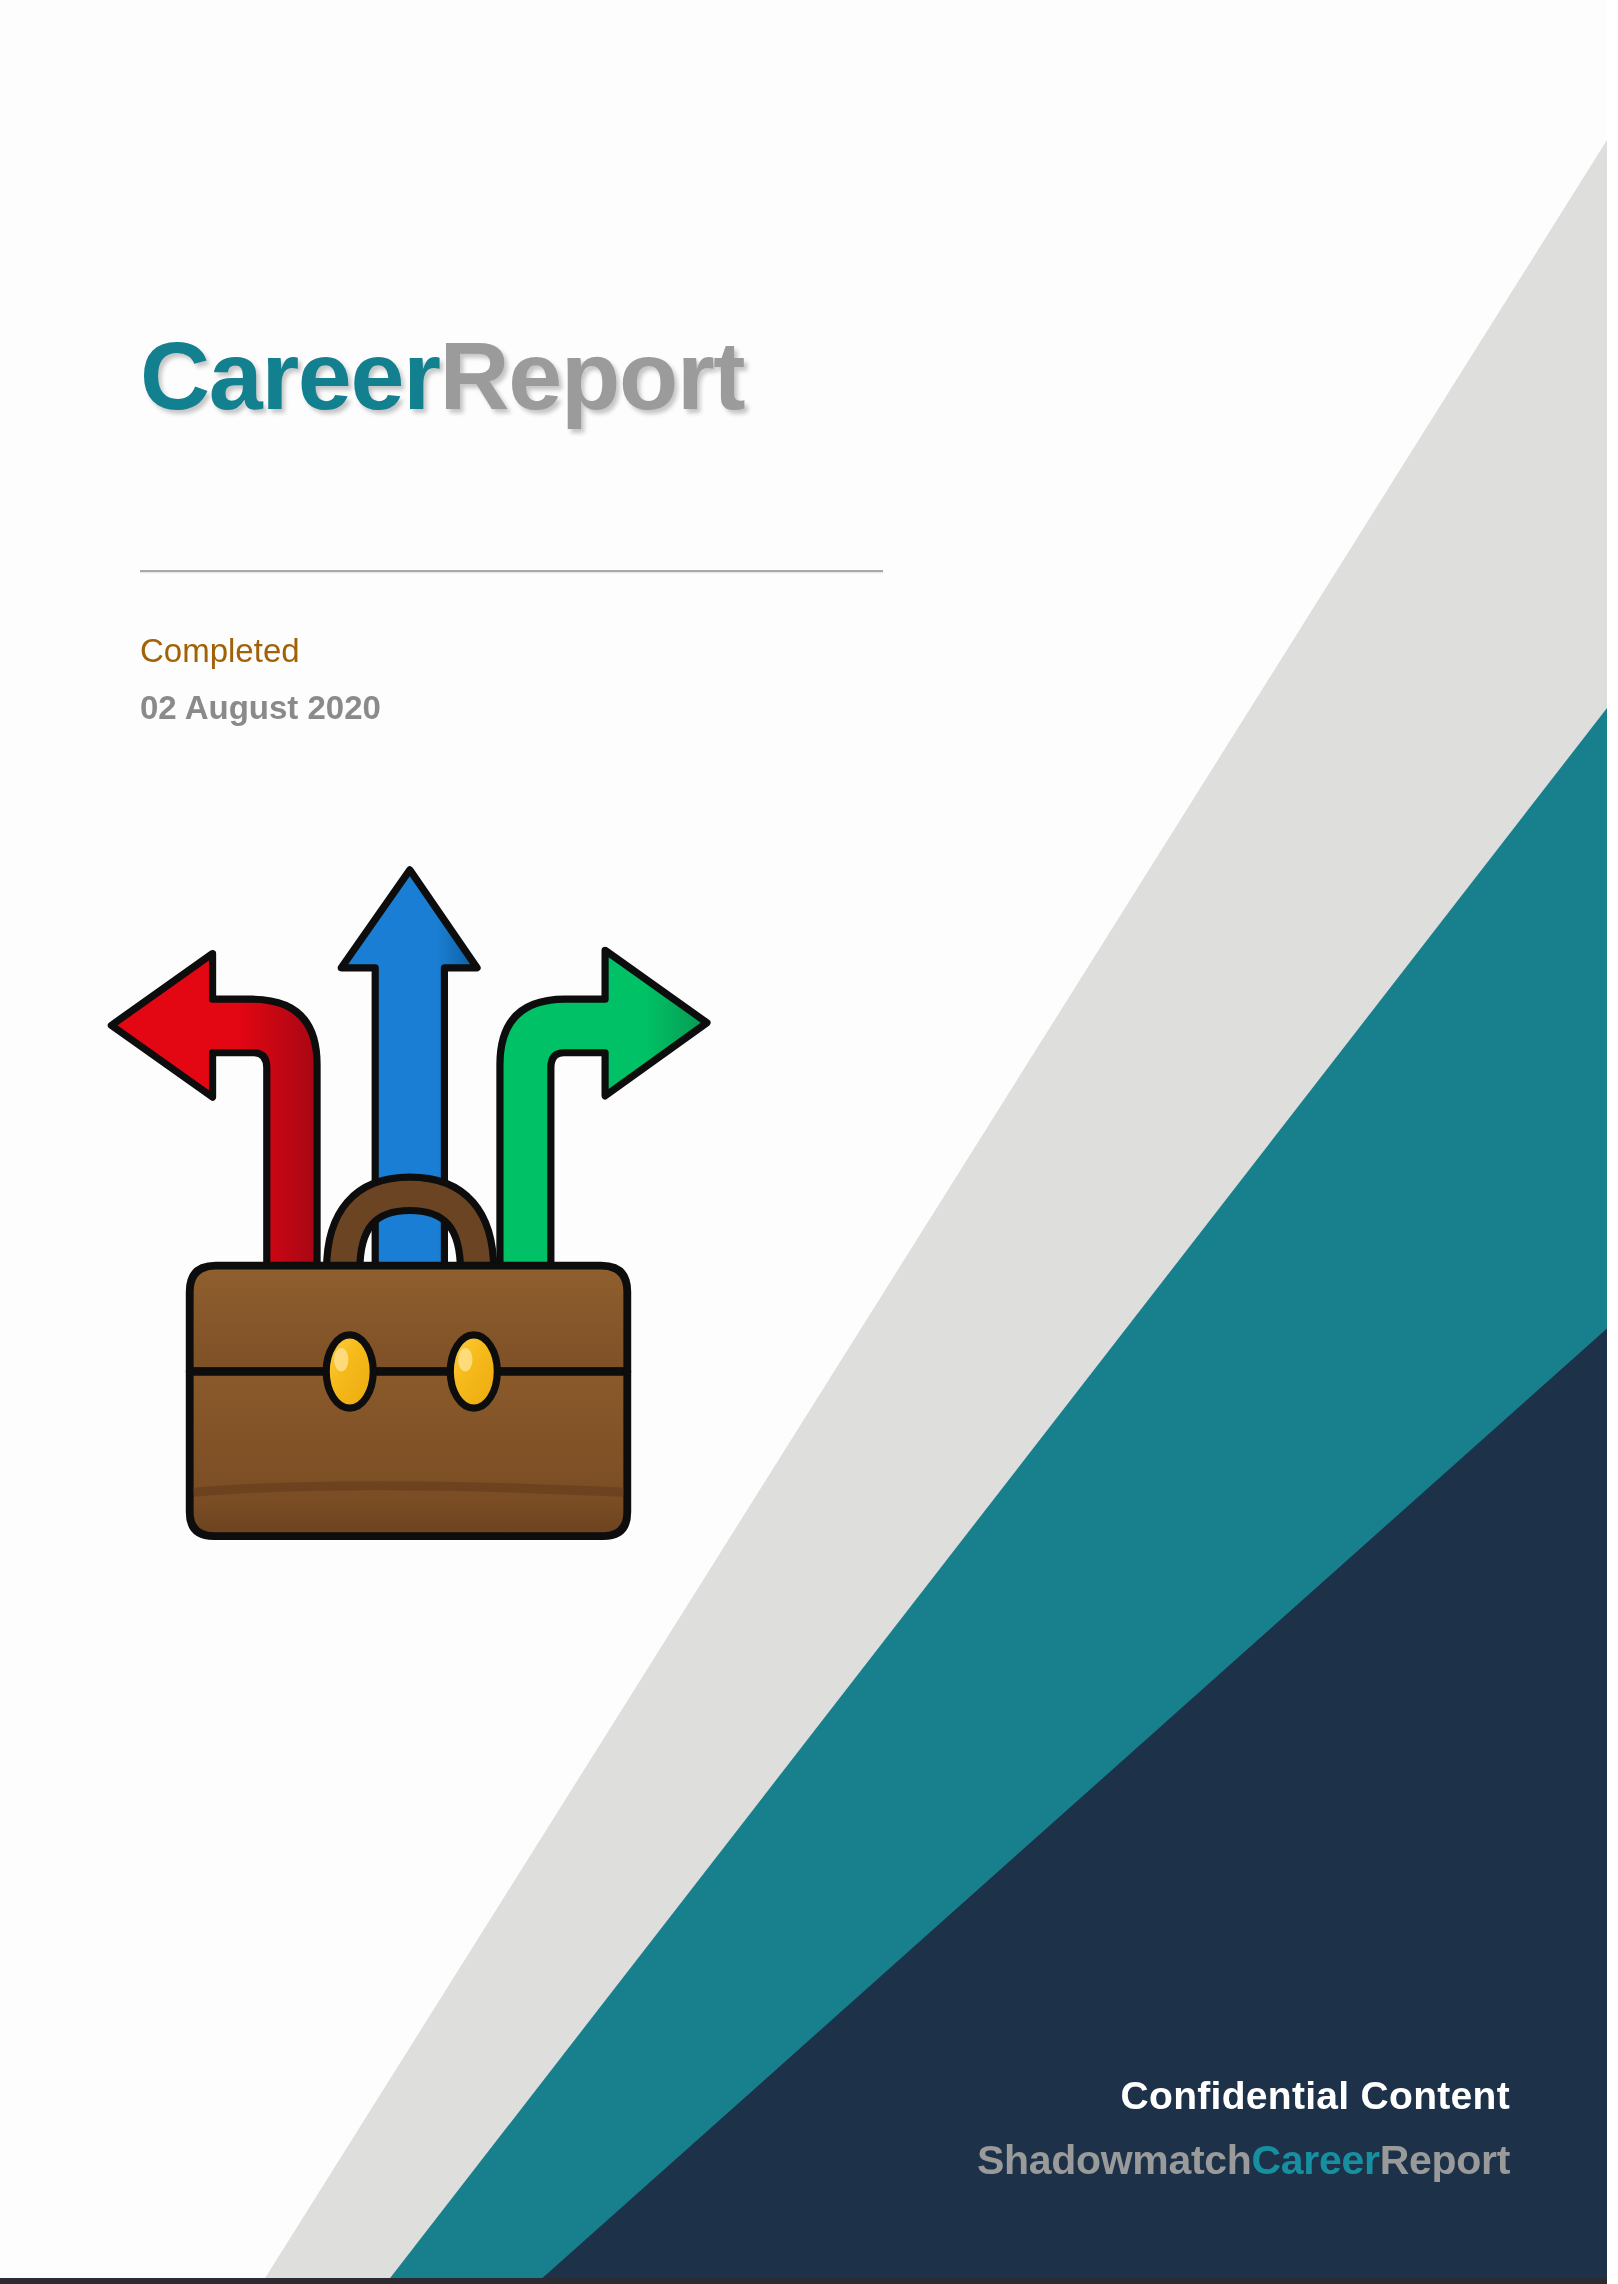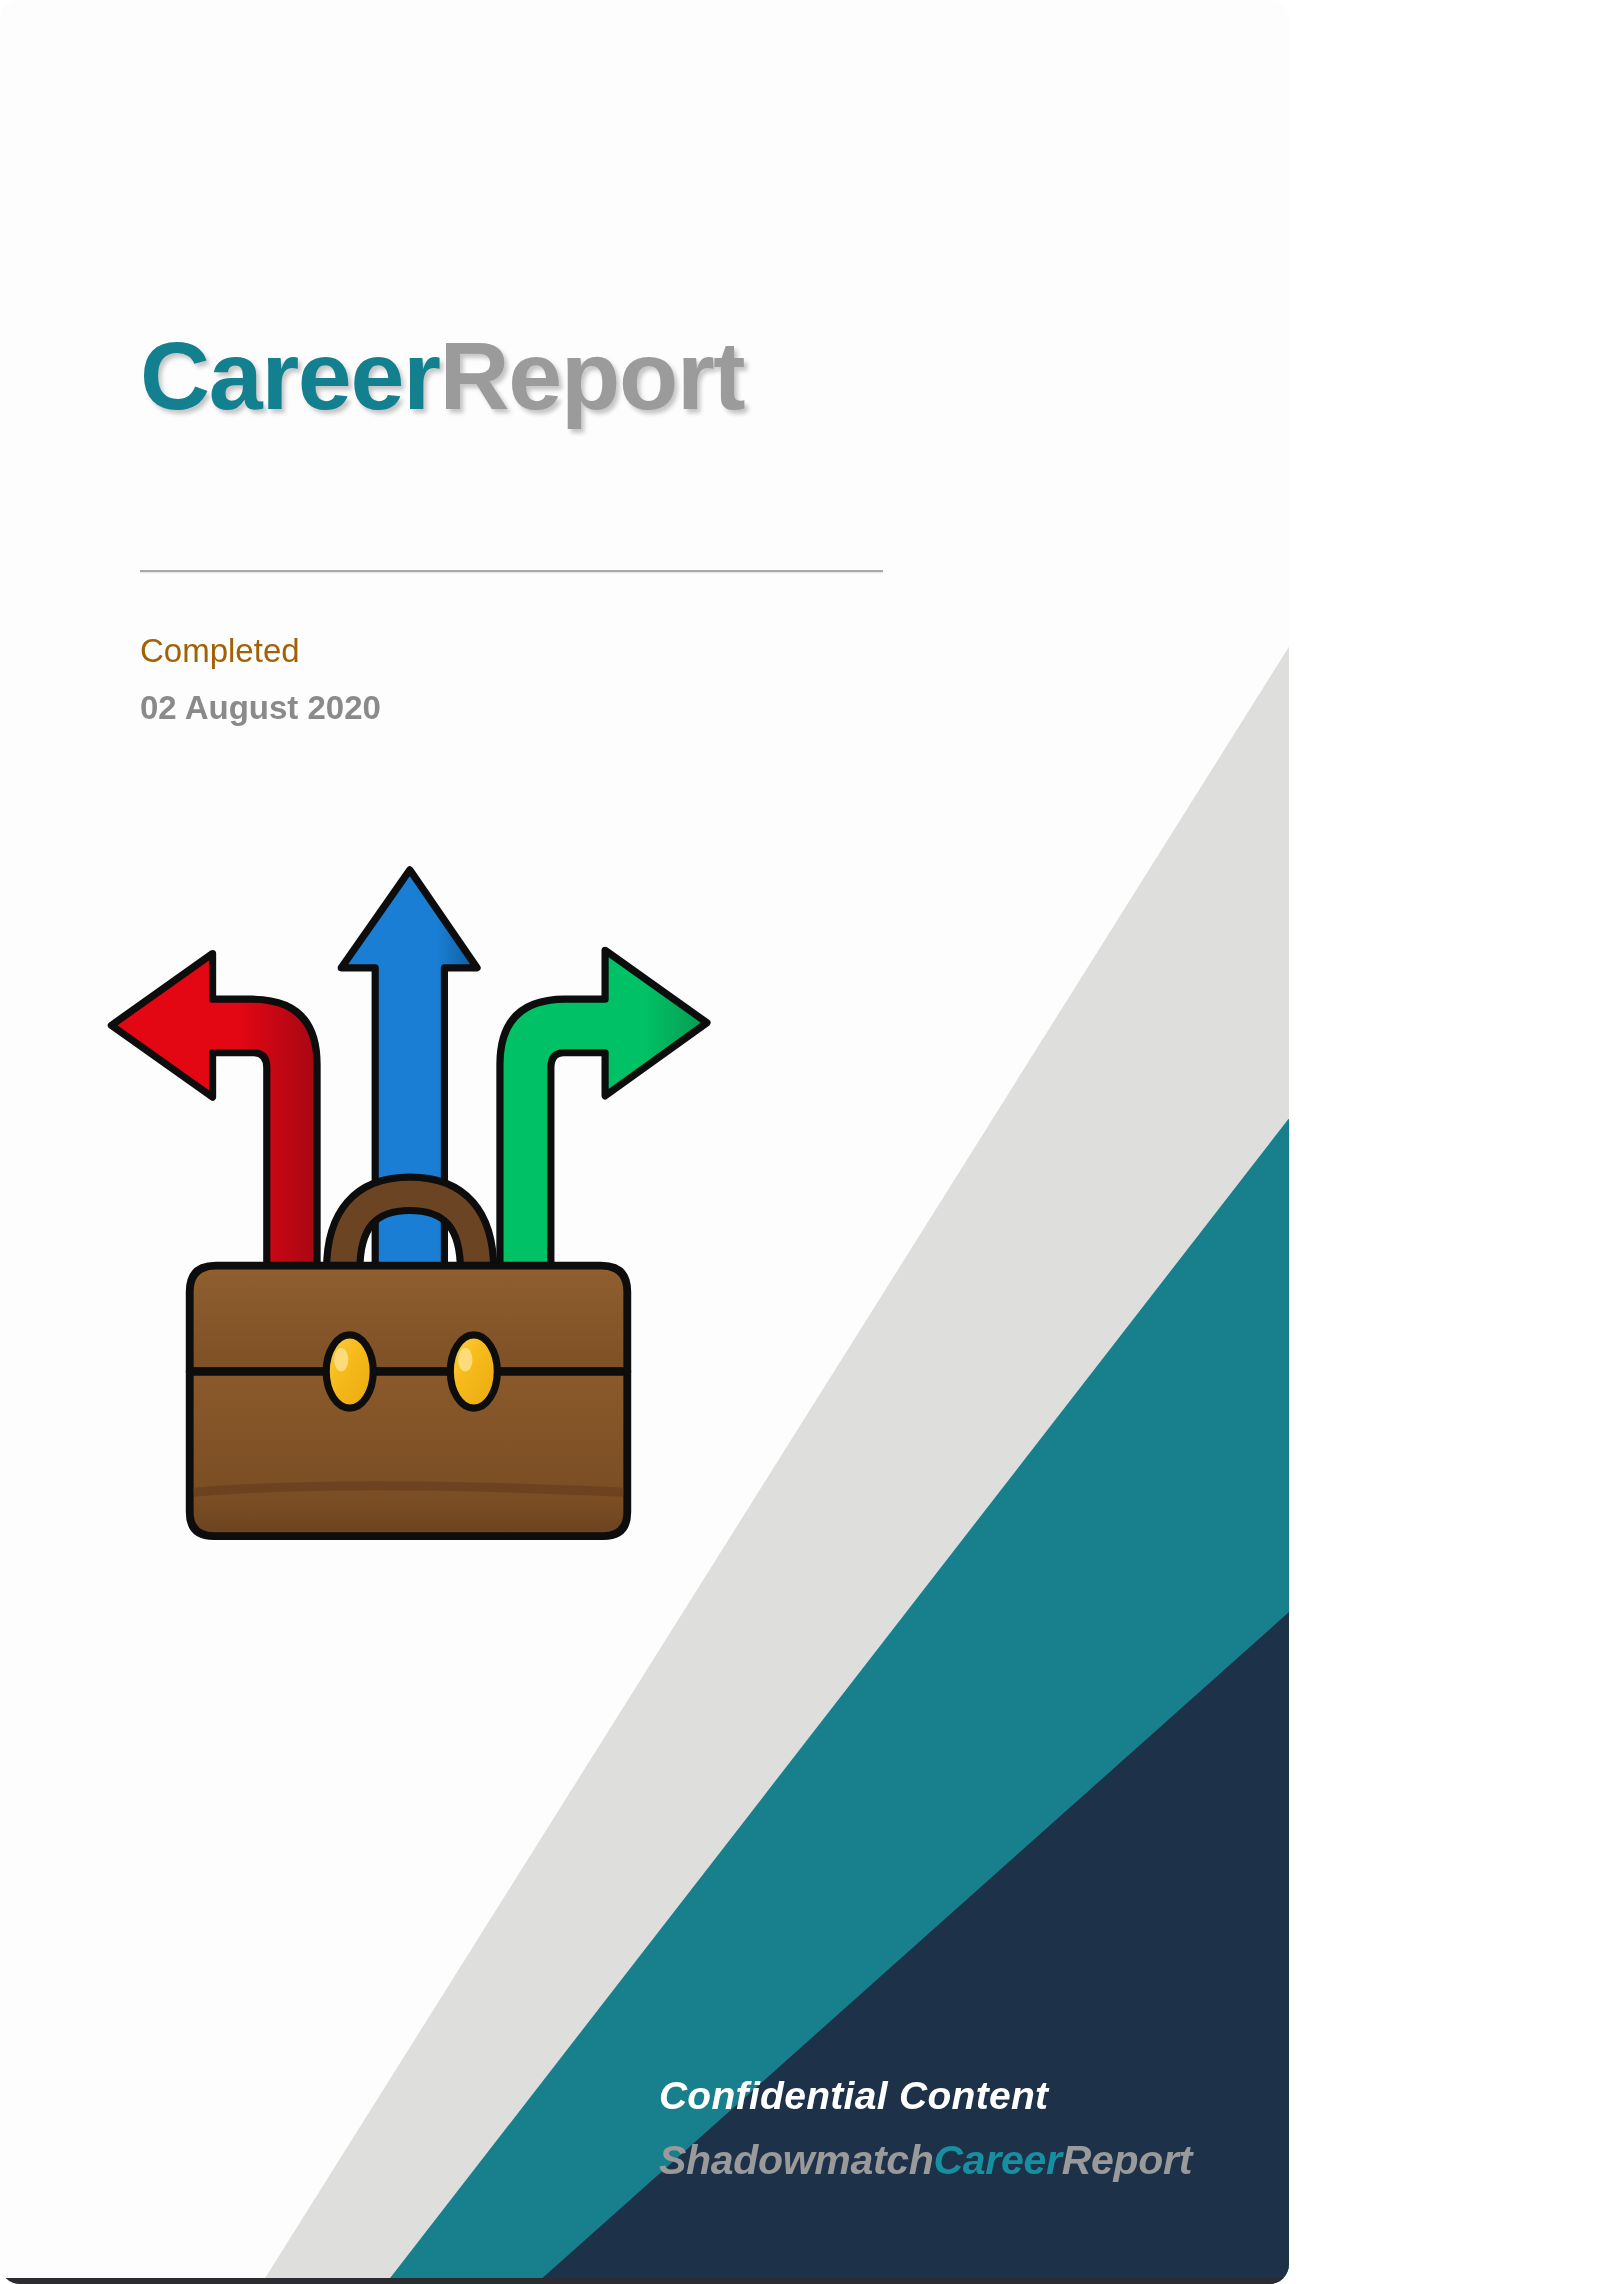--- a/index.html
+++ b/index.html
@@ -6,25 +6,24 @@
     margin: 0;
     padding: 0;
     background: #ffffff;
   }
   body {
     font-family: "Liberation Sans", sans-serif;
   }
 
   .page {
     position: relative;
-    width: 1289px;
+    width: 1607px;
     height: 2284px;
     background: #fdfdfd;
     overflow: hidden;
-    border-radius: 20px;
   }
 
   
   .bands {
     position: absolute;
     inset: 0;
     width: 1619px;
     height: 2284px;
     pointer-events: none;
   }
@@ -97,22 +96,21 @@
     top: 849px;
     width: 647px;
     height: 738px;
   }
 
   
   .footer {
     position: absolute;
     right: 97px;
     bottom: 97px;
-    text-align: left;
-    font-style: italic;
+    text-align: right;
   }
   .confidential {
     font-size: 39px;
     font-weight: bold;
     color: #ffffff;
     line-height: 1.18;
     white-space: nowrap;
     letter-spacing: 0.3px;
   }
   .footer-logo {

